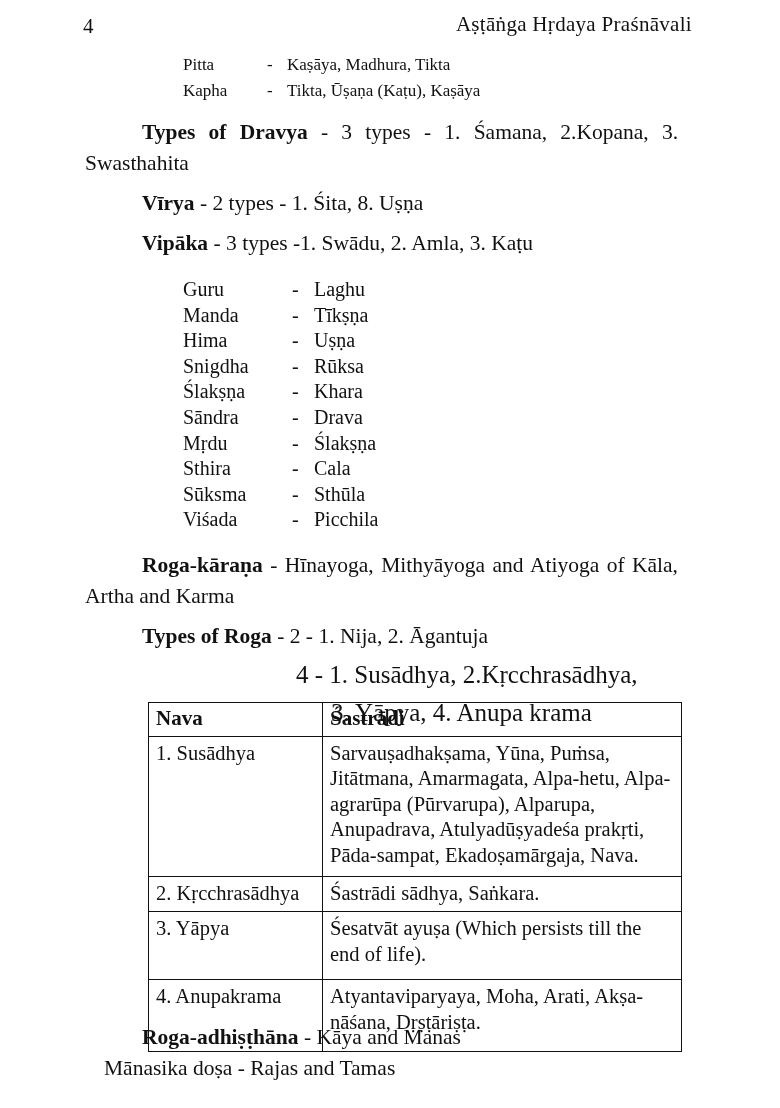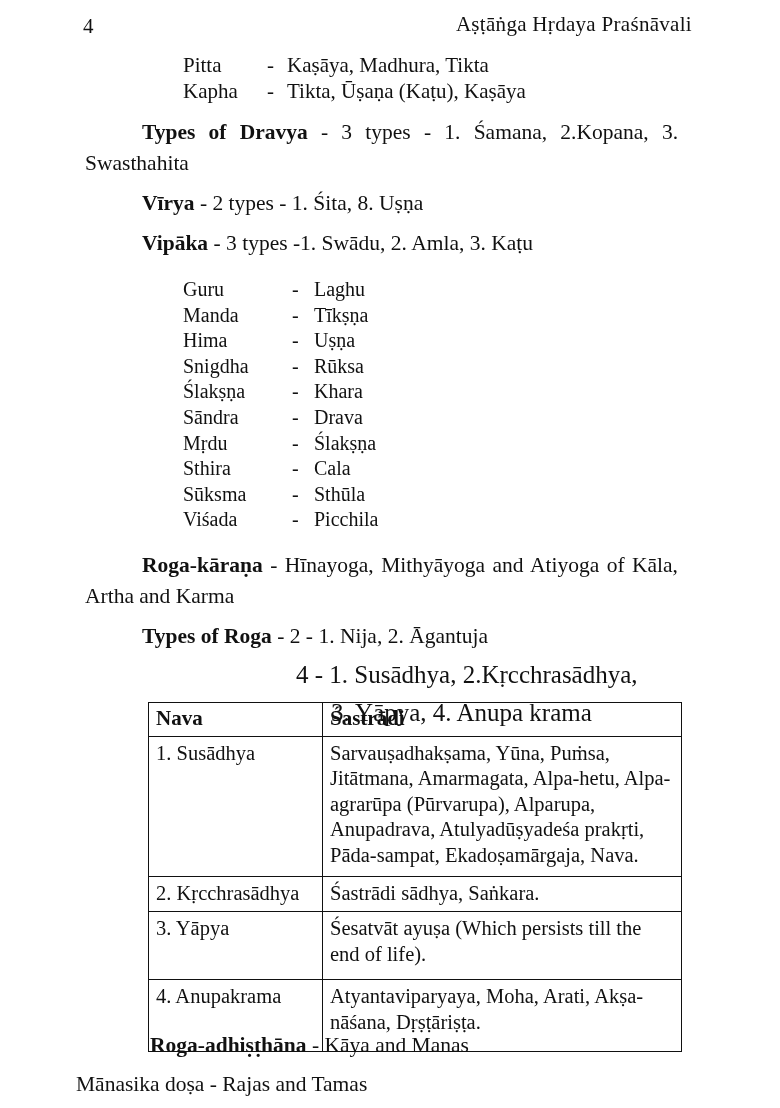--- a/index.html
+++ b/index.html
@@ -55,21 +55,21 @@
     top: 52px;
     width: 780px;
   }
 
   .tight-list {
     margin: 0;
     padding: 0;
   }
   .kv-row {
     display: block;
-    font-size: 21px;
+    font-size: 17px;
     line-height: 26px;
     margin-left: 183px;
     white-space: nowrap;
   }
   .kv-row .k {
     display: inline-block;
     width: 84px;
   }
   .kv-row .dash {
     display: inline-block;
@@ -171,26 +171,26 @@
 
   
   .foot {
     position: absolute;
     left: 0;
     width: 780px;
   }
   .foot .fline {
     font-size: 21.5px;
     line-height: 31px;
-    margin: 8px;
+    margin: 0;
     padding-left: 142px;
     white-space: nowrap;
   }
   .foot .fline.second {
-    padding-left: 68px;
+    padding-left: 104px;
   }
 </style>
 </head>
 <body>
 
 <div class="page">
 
   <div class="runhead">
     <div class="folio">4</div>
     <div class="runtitle">Aṣṭāṅga Hṛdaya Praśnāvali</div>

